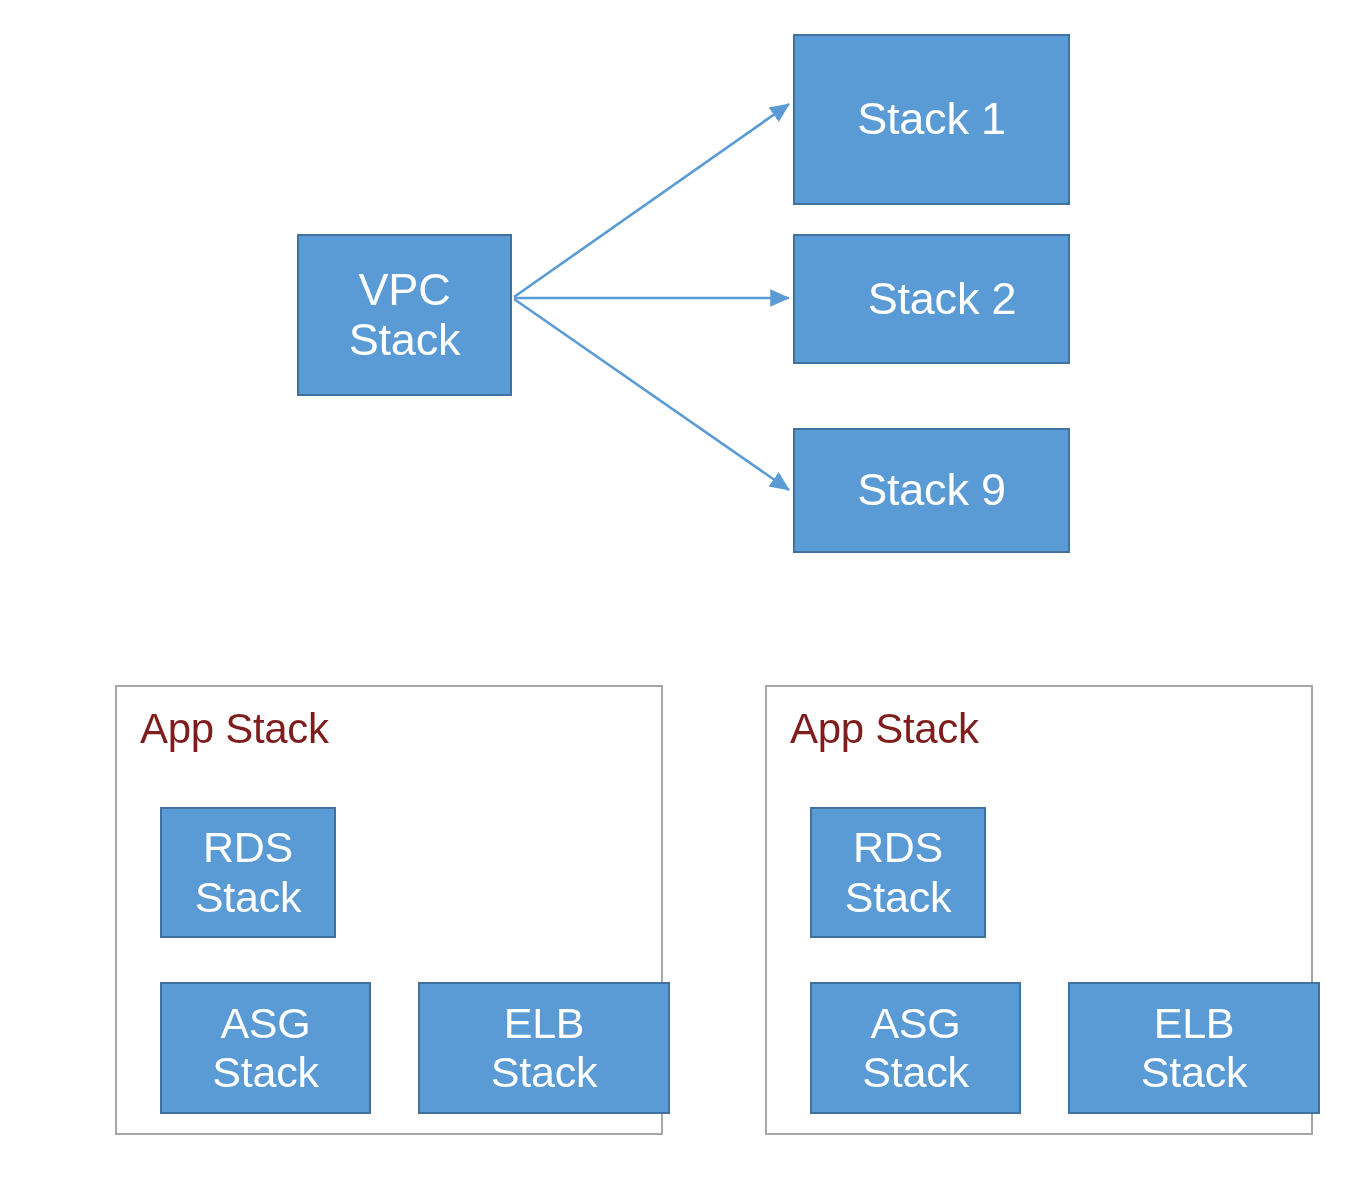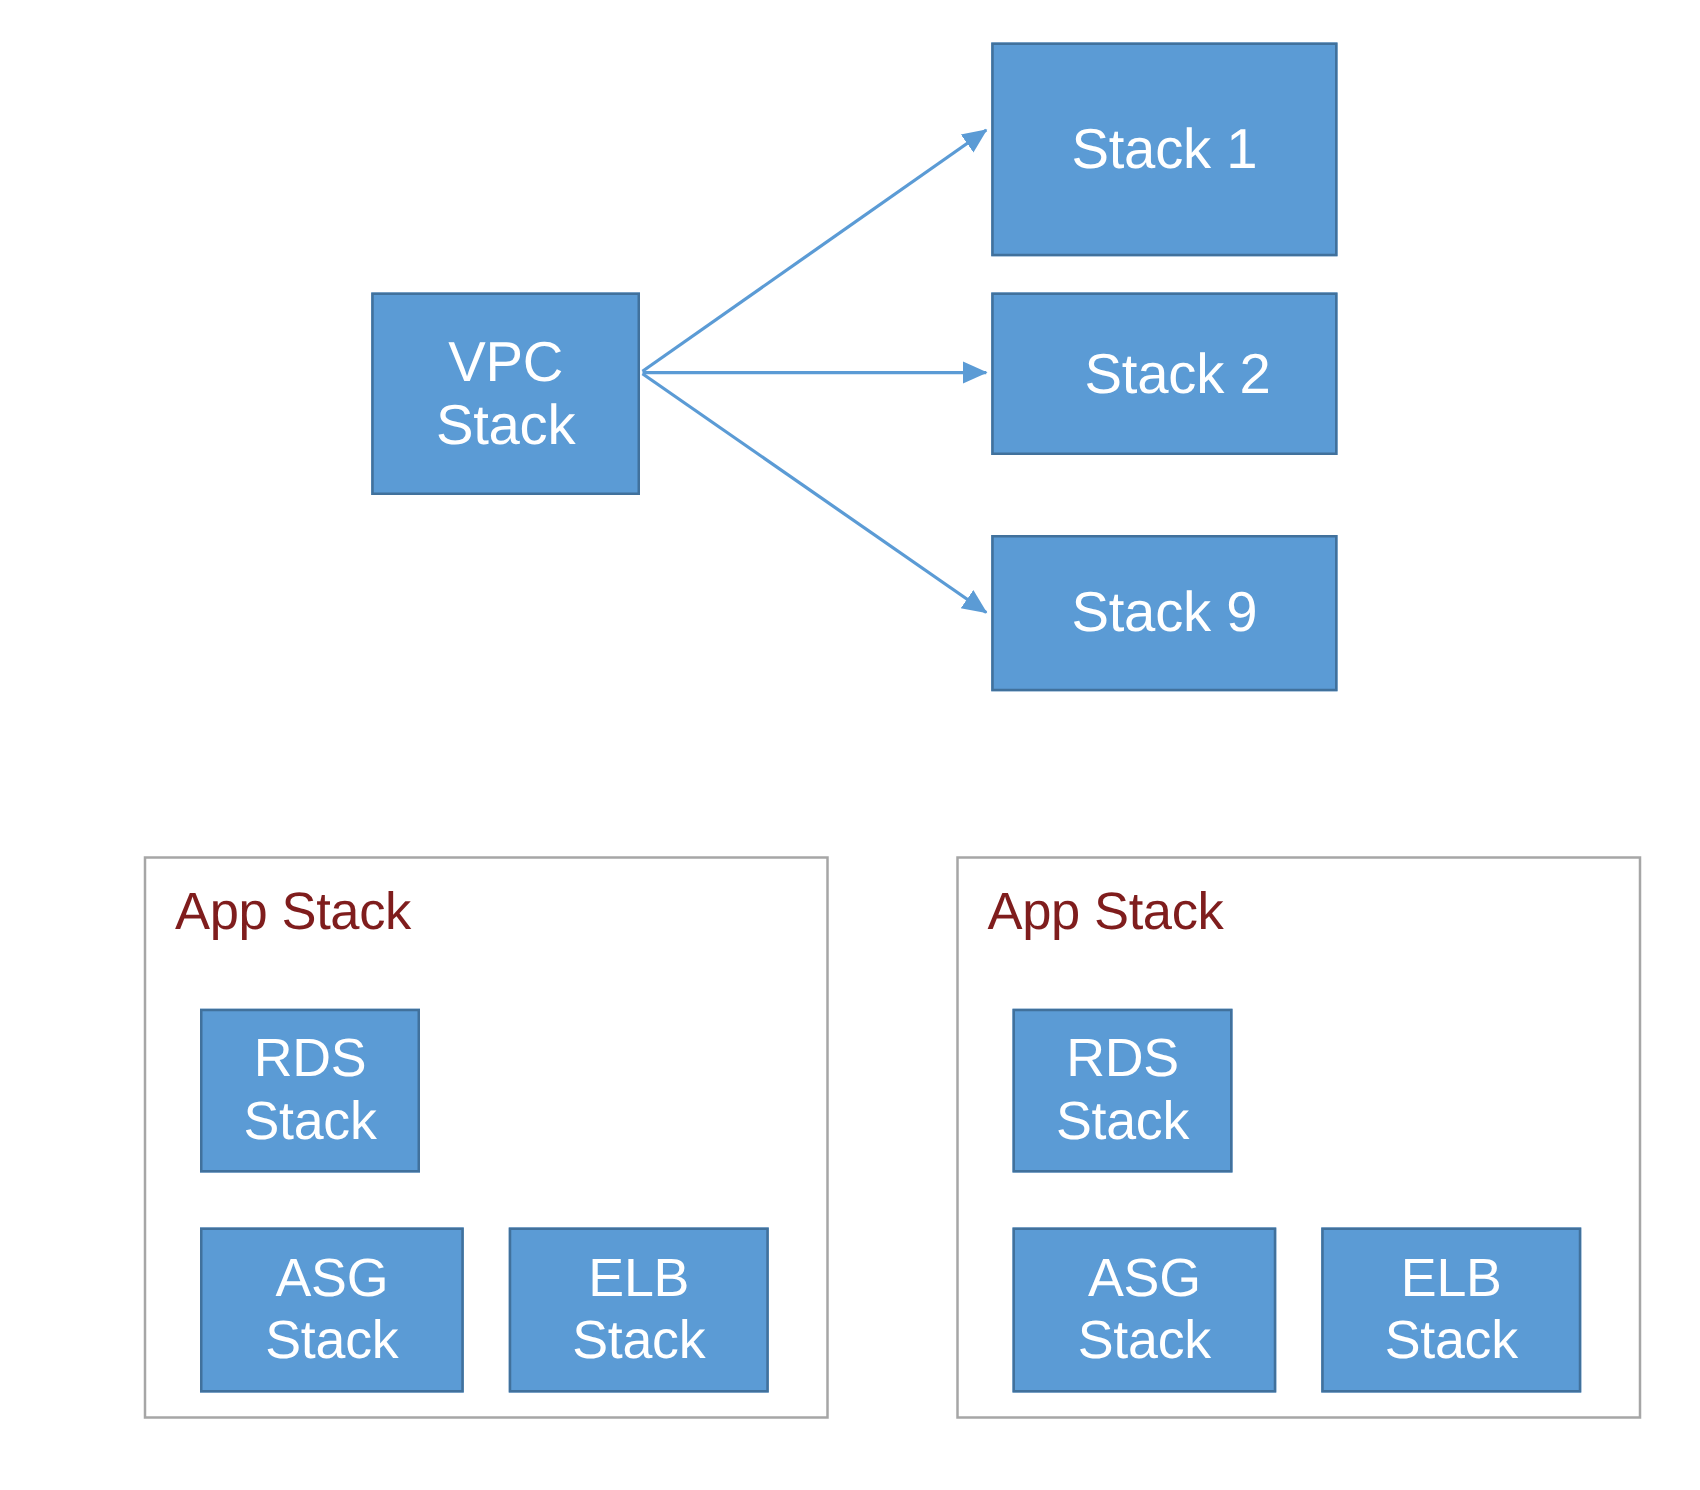--- a/index.html
+++ b/index.html
@@ -83,21 +83,21 @@
     color: #FFFFFF;
     font-size: 43px;
     line-height: 1.14;
     font-weight: 400;
     letter-spacing: -0.2px;
     text-align: center;
     white-space: nowrap;
   }
   .inner-rds { left: 43px;  top: 120px; width: 176px; height: 131px; }
   .inner-asg { left: 43px;  top: 295px; width: 211px; height: 132px; }
-  .inner-elb { left: 290px; top: 295px; width: 208px; height: 132px; }
+  .inner-elb { left: 301px; top: 295px; width: 252px; height: 132px; }
 
   #arrows {
     position: absolute;
     left: 0; top: 0;
     width: 1360px;
     height: 1192px;
     pointer-events: none;
   }
 </style>
 </head>

